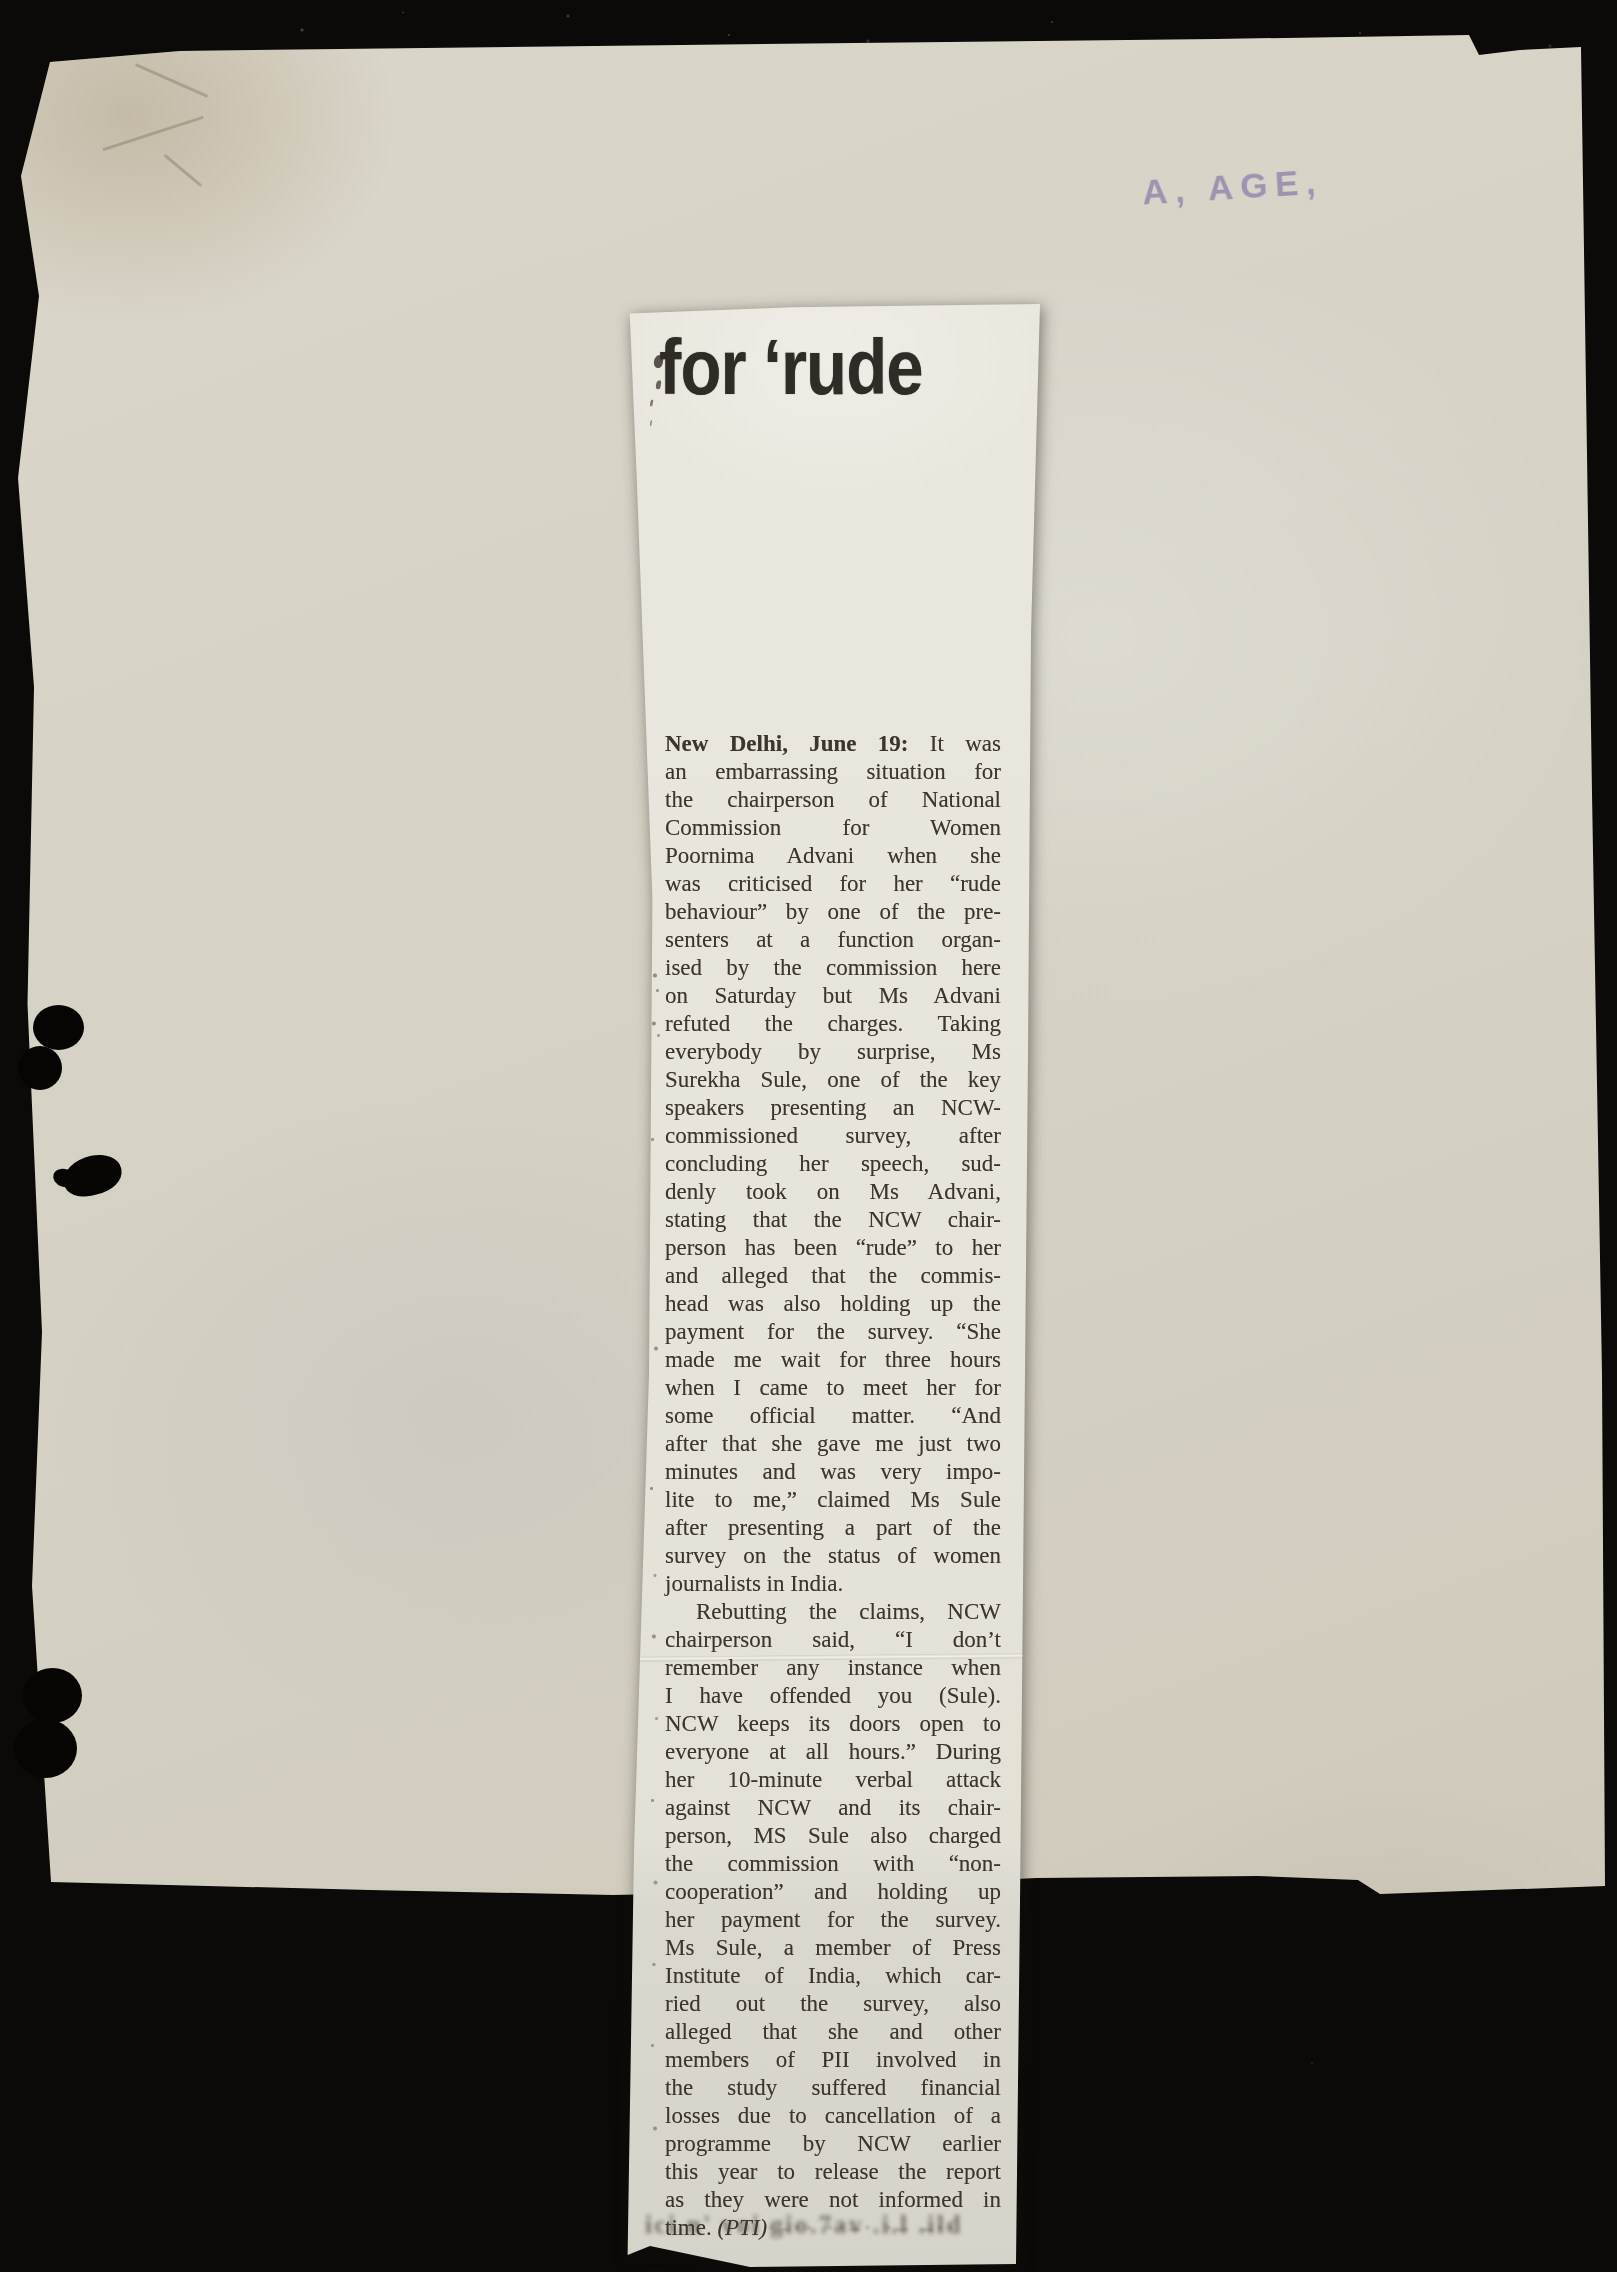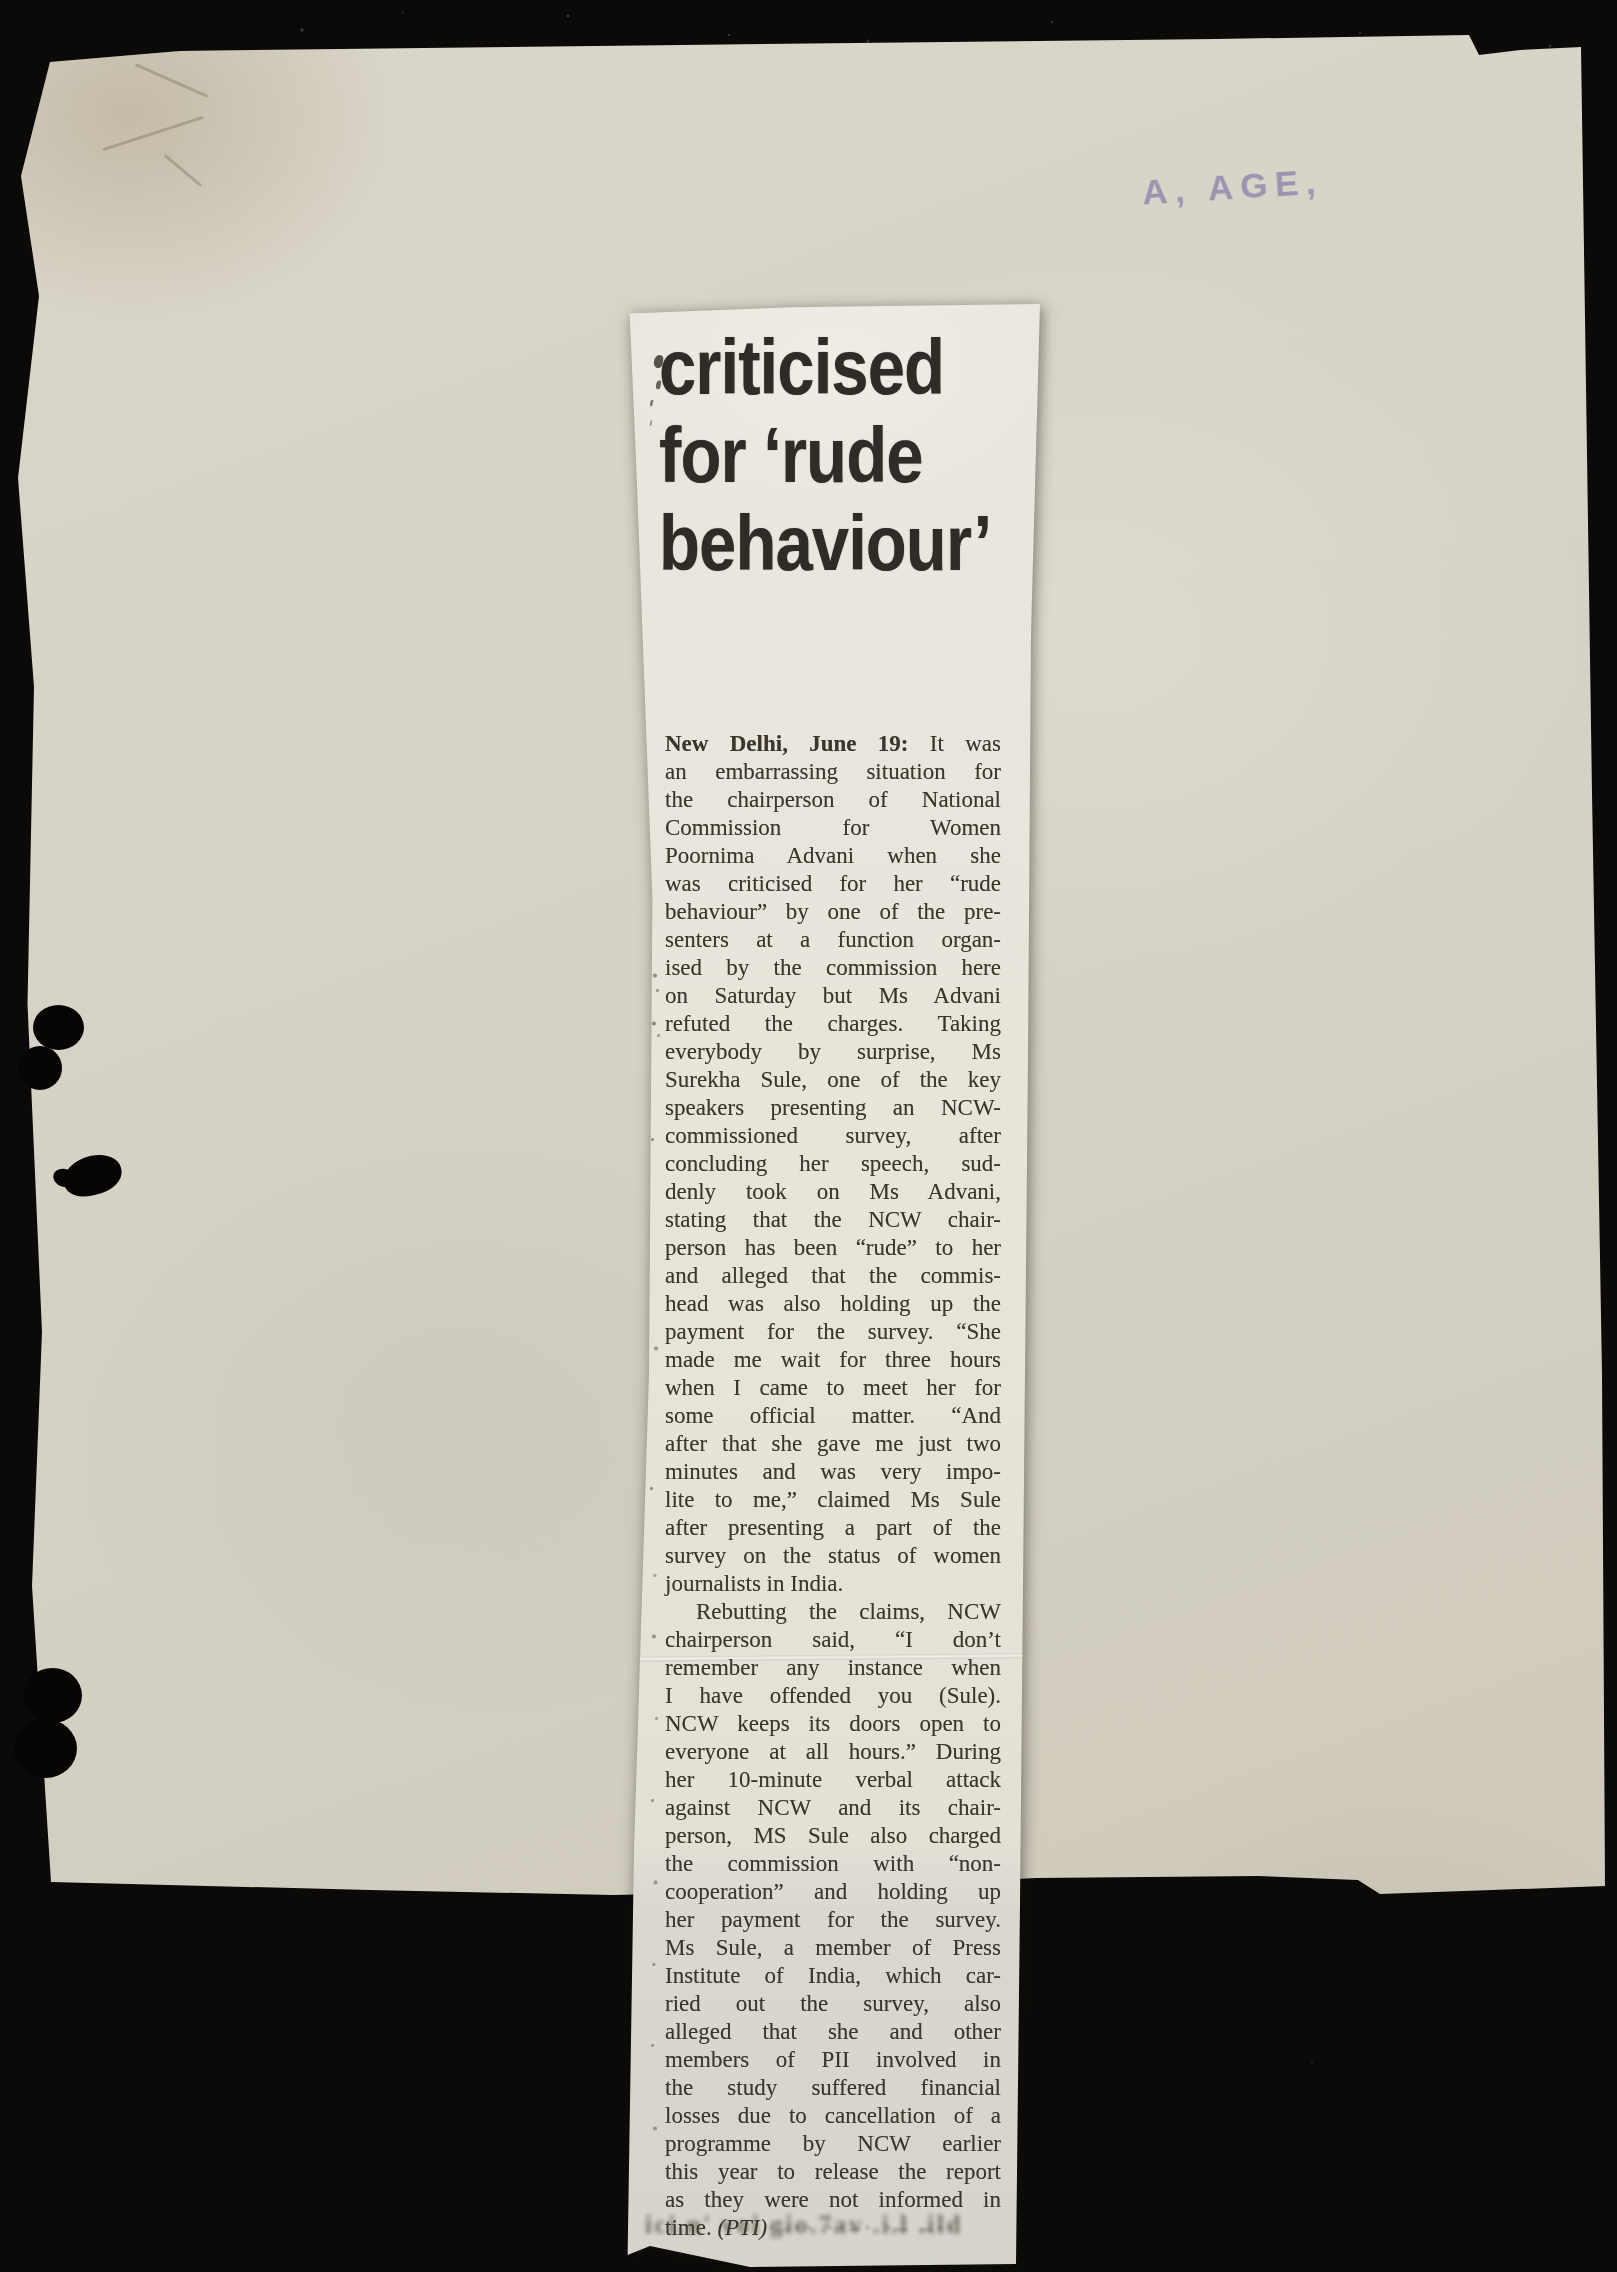--- a/index.html
+++ b/index.html
@@ -112,23 +112,21 @@
 
   <div class="stamp">A, AGE,</div>
 
   <div class="clipwrap">
     <div class="clipping">
       <div class="blotch"></div>
       <div class="specks"></div>
       <div class="crease"></div>
 
       <div class="headline">
-          <div class="hline"><span class="hscale">criticised</span></div>
           <div class="hline"><span class="hscale">for ‘rude</span></div>
-          <div class="hline"><span class="hscale">behaviour’</span></div>
         </div>
 
       <div class="bodycol">
           <div class="bline"><b>New Delhi, June 19:</b> It was</div>
           <div class="bline">an embarrassing situation for</div>
           <div class="bline">the chairperson of National</div>
           <div class="bline">Commission for Women</div>
           <div class="bline">Poornima Advani when she</div>
           <div class="bline">was criticised for her “rude</div>
           <div class="bline">behaviour” by one of the pre-</div>

